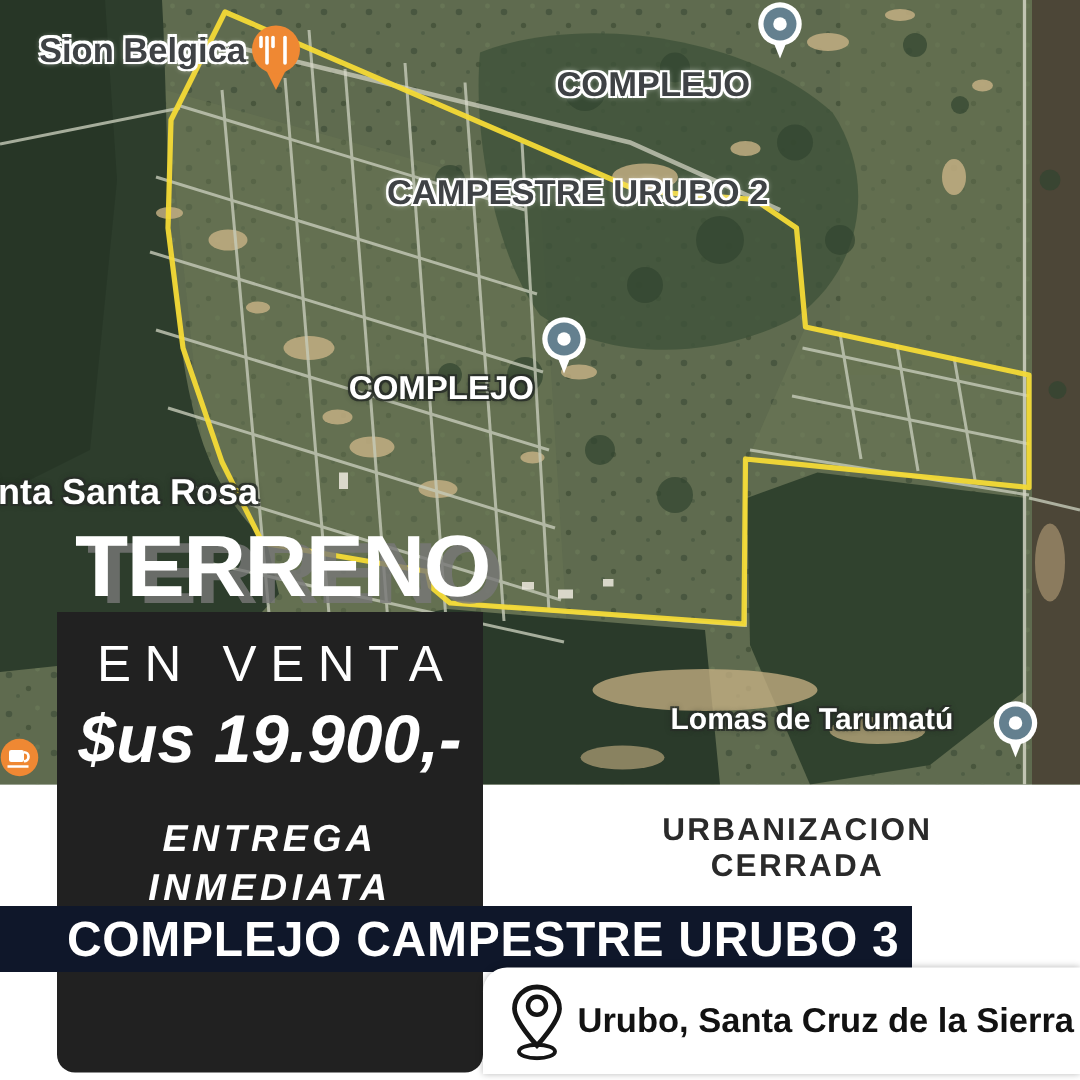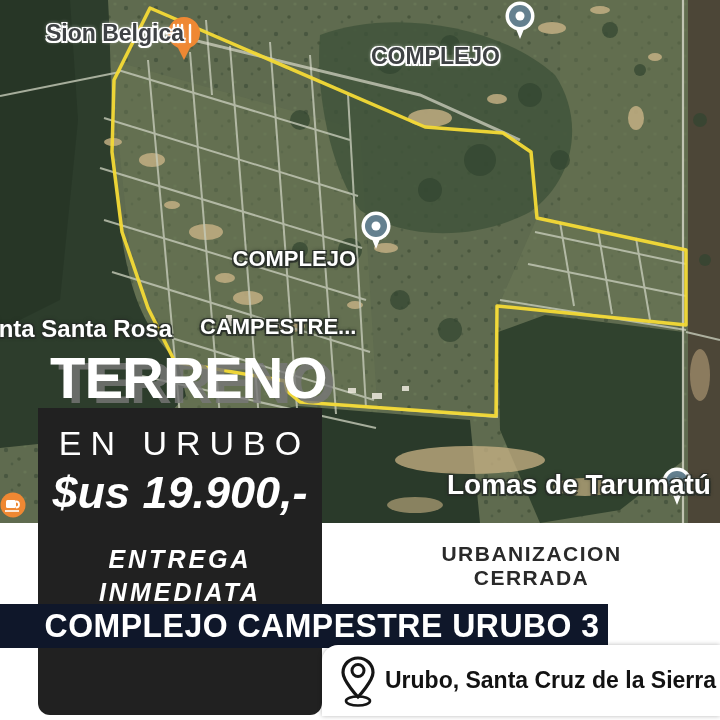--- a/index.html
+++ b/index.html
@@ -170,36 +170,36 @@
 
       <g>
         <circle cx="13" cy="505" r="12.5" fill="#ef8833"></circle>
         <rect x="6" y="500" width="10" height="8" rx="1.5" fill="#ffffff"></rect>
         <path d="M16,501.5 a3,3 0 0 1 0,6" fill="none" stroke="#ffffff" stroke-width="1.8"></path>
         <line x1="5" y1="511" x2="19" y2="511" stroke="#ffffff" stroke-width="1.6"></line>
       </g>
     </svg>
 
     
-    <div class="map-label" style="left:46px;top:22px;font-size:23px;">Sion Belgica</div>
+    <div class="map-label" style="left:26px;top:22px;font-size:23px;">Sion Belgica</div>
     <div class="map-label" style="left:258px;top:-3px;width:242px;text-align:right;font-size:23px;">
       <div>COMPLEJO</div>
+      <div>CAMPESTRE URUBO 2</div>
     </div>
     <div class="map-label light" style="left:200px;top:202px;width:156px;text-align:right;font-size:22px;">
       <div>COMPLEJO</div>
-      <div>CAMPESTRE...</div>
     </div>
     <div class="map-label light" style="left:-8px;top:317px;font-size:24px;">inta Santa Rosa</div>
-    <div class="map-label light" style="left:447px;top:470px;font-size:28px;">Lomas de Tarumatú</div>
+    <div class="map-label light" style="left:447px;top:470px;font-size:20px;">Lomas de Tarumatú</div>
   </div>
 
   <div class="terreno">TERRENO</div>
 
   <div class="main-box">
-    <div class="venta">EN URUBO</div>
+    <div class="venta">EN VENTA</div>
     <div class="price">$us 19.900,-</div>
     <div class="entrega">
       <div>ENTREGA</div>
       <div>INMEDIATA</div>
     </div>
   </div>
 
   <div class="urbanizacion">
     <div>URBANIZACION</div>
     <div>CERRADA</div>

